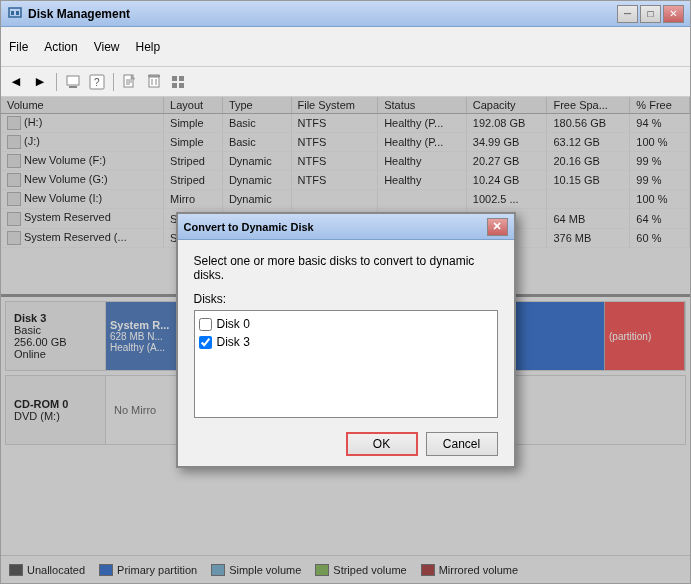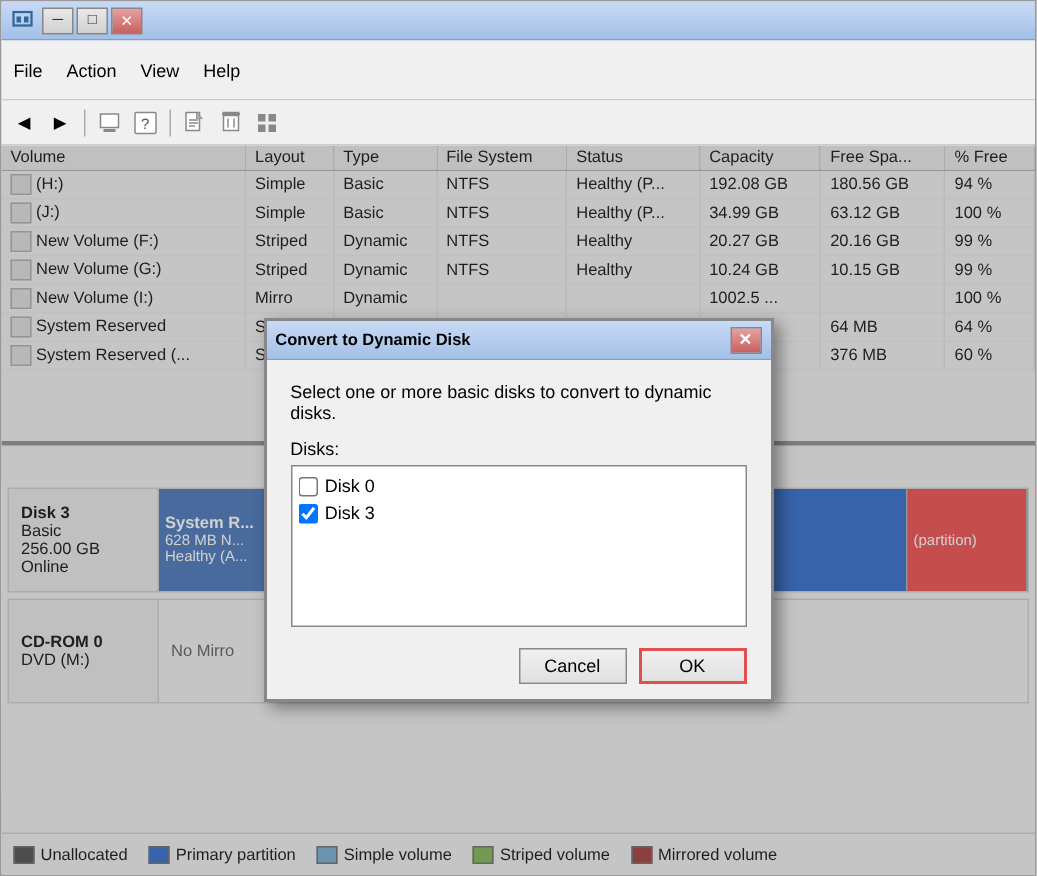--- a/index.html
+++ b/index.html
@@ -118,21 +118,20 @@
       margin: 0 3px;
     }
 
     
     .main-content {
       flex: 1;
       display: flex;
       flex-direction: column;
       overflow: hidden;
       position: relative;
-      gap: 24px;
     }
 
     
     .volume-table-container {
       height: 200px;
       overflow: auto;
       border-bottom: 3px solid #888;
       position: relative;
     }
     .volume-table {
@@ -349,20 +348,21 @@
 <div class="main-window">
 
   <div class="title-bar">
     <div class="title-bar-icon">
       <svg width="14" height="14" viewBox="0 0 14 14">
         <rect x="1" y="1" width="12" height="9" fill="none" stroke="#336699" stroke-width="1.5"></rect>
         <rect x="3" y="4" width="3" height="4" fill="#336699"></rect>
         <rect x="8" y="4" width="3" height="4" fill="#336699"></rect>
       </svg>
     </div>
+    <span class="title-bar-title">Disk Management</span>
     <div class="title-bar-controls">
       <div class="title-btn">─</div>
       <div class="title-btn">□</div>
       <div class="title-btn close-btn">✕</div>
     </div>
   </div>
 
   <div class="menu-bar">
     <div class="menu-item">File</div>
     <div class="menu-item">Action</div>
@@ -582,21 +582,21 @@
           <div class="disk-list-item">
                 <input type="checkbox" style="">
                 <span>Disk 0</span>
               </div>
               <div class="disk-list-item">
                 <input type="checkbox" checked="" style="">
                 <span>Disk 3</span>
               </div>
             </div>
           <div class="dialog-buttons">
+            <div class="dialog-btn ok-btn">OK</div>
             <div class="dialog-btn">Cancel</div>
-            <div class="dialog-btn ok-btn">OK</div>
           </div>
         </div>
       </div>
     </div>
 
   </div>
 </div>
 
 </body></html>

